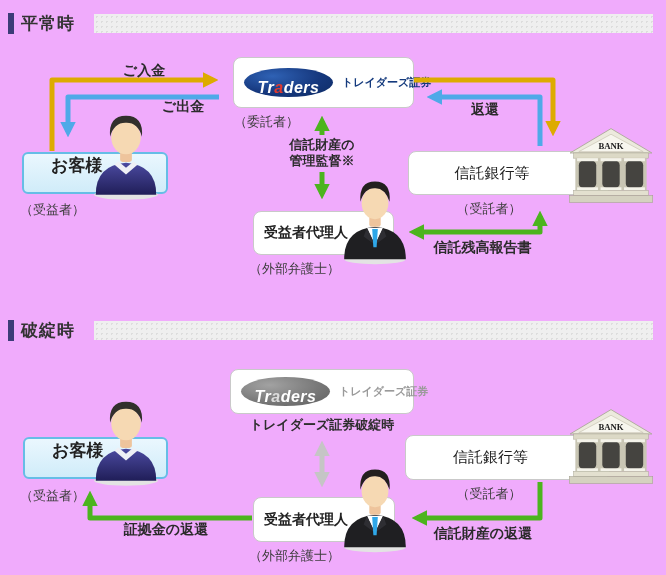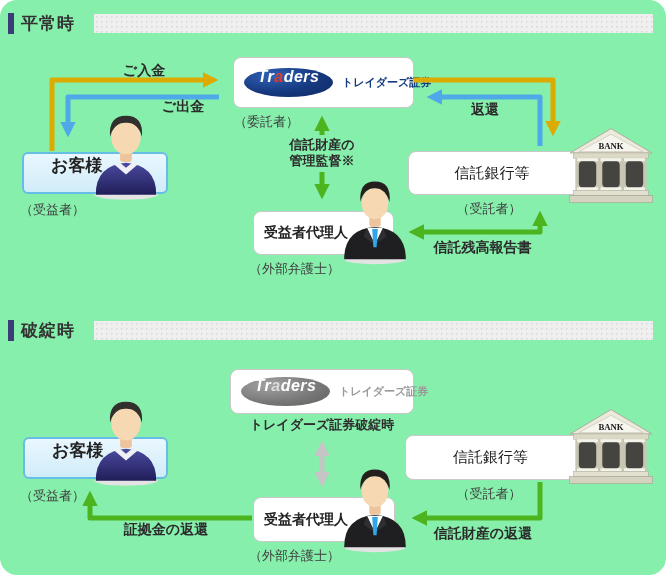--- a/index.html
+++ b/index.html
@@ -1,18 +1,18 @@
 <!DOCTYPE html>
 <html><head>
 <meta charset="utf-8">
 <style>
   html,body { margin:0; padding:0; background:#fff; }
   .page {
-    position:relative; width:666px; height:575px; background:#86efac;
-    font-family:"Liberation Sans", sans-serif; overflow:hidden;border-radius:17px;
+    position:relative; width:666px; height:575px; background:#f0abfc;
+    font-family:"Liberation Sans", sans-serif; overflow:hidden;
   }
   
   .sec-header { position:absolute; left:0; width:666px; height:21px; }
   .hdr-bar { position:absolute; left:8px; top:0; width:6px; height:21px; background:#3c3c78; }
   .hdr-title { position:absolute; left:21px; top:0; line-height:21px; font-size:17px; font-weight:bold; color:#333; letter-spacing:1px; }
   .hdr-strip {
     position:absolute; left:94px; top:1px; width:559px; height:19px;
     background-color:#efefef;
     background-image:radial-gradient(#dddddd 1px, transparent 1px);
     background-size:5px 5px;
@@ -31,21 +31,21 @@
   .lbl-bank { font-size:15px; font-weight:normal; color:#222; width:100%; text-align:center; padding-right:34px; box-sizing:border-box; }
   .lbl-agent { font-size:14px; font-weight:bold; color:#222; padding-left:10px; }
   .role { position:absolute; font-size:13px; color:#3d3d3d; z-index:4; white-space:nowrap; }
   .flow-label { position:absolute; font-size:14px; font-weight:bold; color:#2b2b2b; z-index:6; white-space:nowrap; }
   .flow-label.center { text-align:center; }
   .sup-label { position:absolute; font-size:13px; font-weight:bold; color:#2b2b2b; z-index:6; text-align:center; line-height:16px; }
   .status-note { position:absolute; font-size:13px; font-weight:bold; color:#2e2e2e; z-index:6; text-align:center; white-space:nowrap; }
   
   .logo-oval {
     width:89px; height:29px; border-radius:50%; flex:0 0 auto;
-    display:flex; align-items:flex-start; justify-content:center;
+    display:flex; align-items:flex-end; justify-content:center;
     font-weight:bold; font-style:italic; font-size:16px; color:#fff; letter-spacing:0.5px;
   }
   .logo-navy { background:radial-gradient(ellipse at 32% 28%, #2f62b5 0%, #16387e 55%, #0d2a62 100%); }
   .logo-gray { background:radial-gradient(ellipse at 32% 28%, #a2a2a2 0%, #767676 60%, #5e5e5e 100%); }
   .logo-navy .logo-accent { color:#e03a30; }
   .logo-gray .logo-accent { color:#dcdcdc; }
   .traders-name { font-size:11px; font-weight:bold; color:#143a7d; margin-left:9px; white-space:nowrap; }
   .traders-name.gray { color:#9a9a9a; }
   .ml10 { margin-left:10px; }
   

